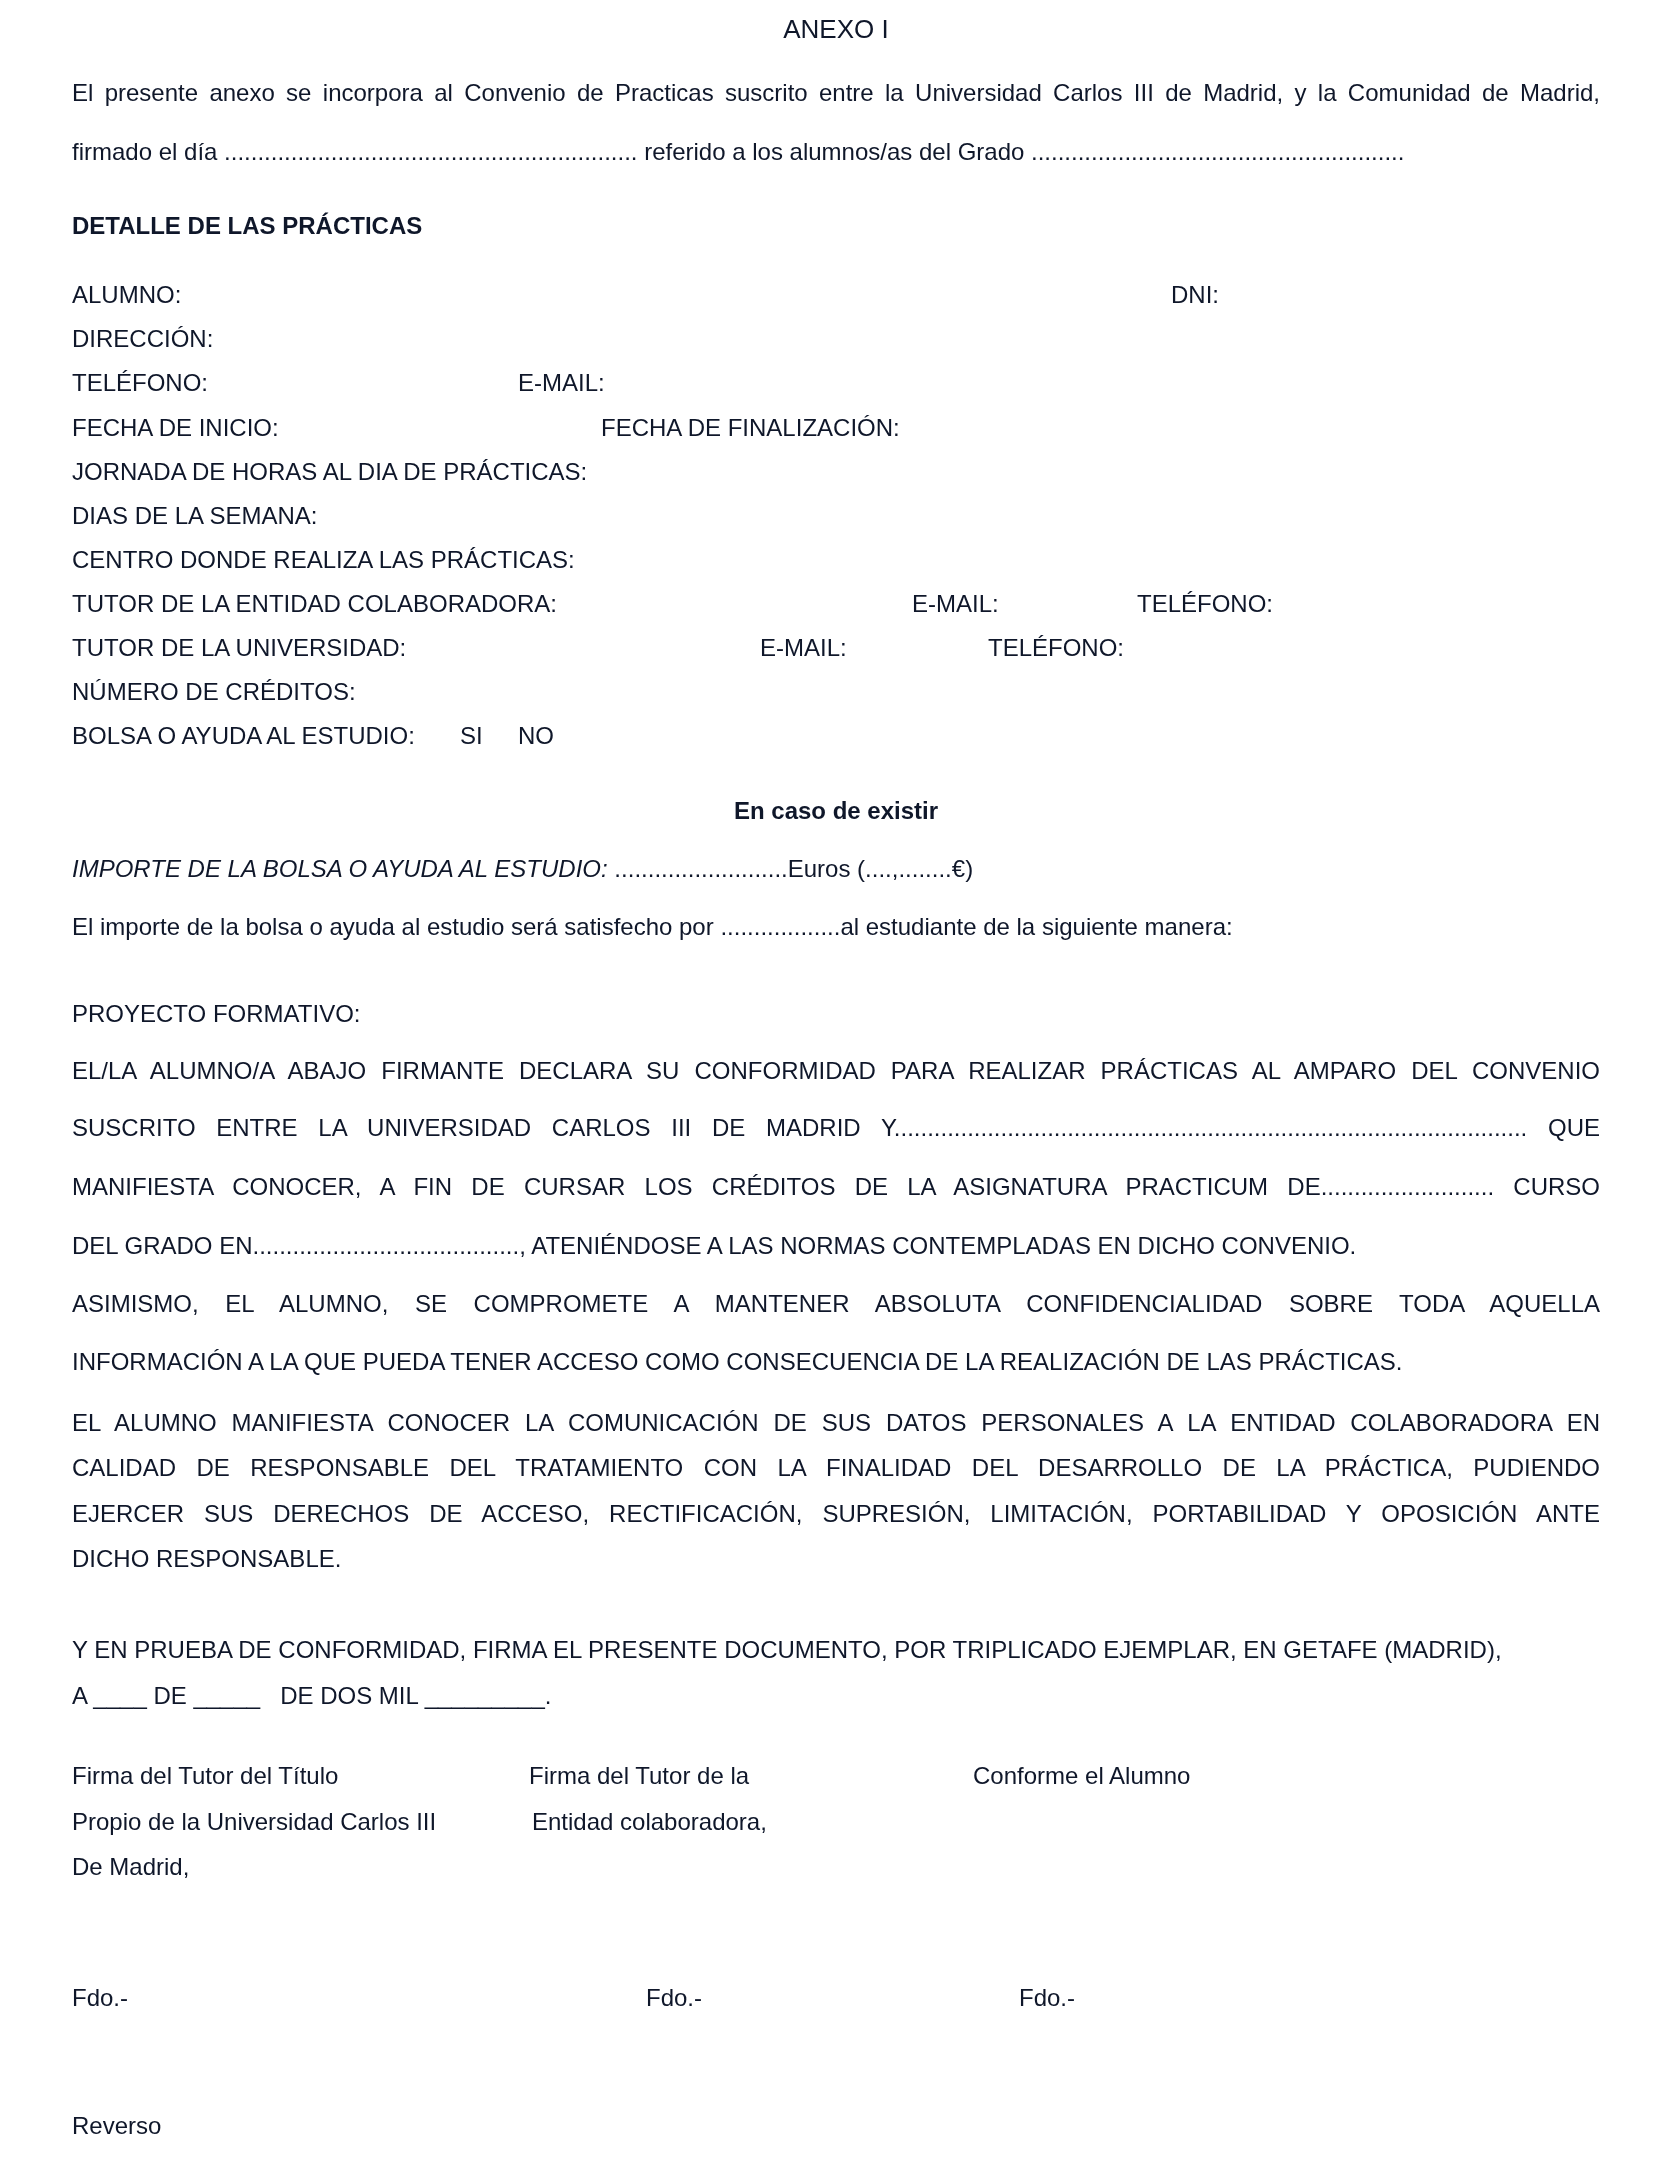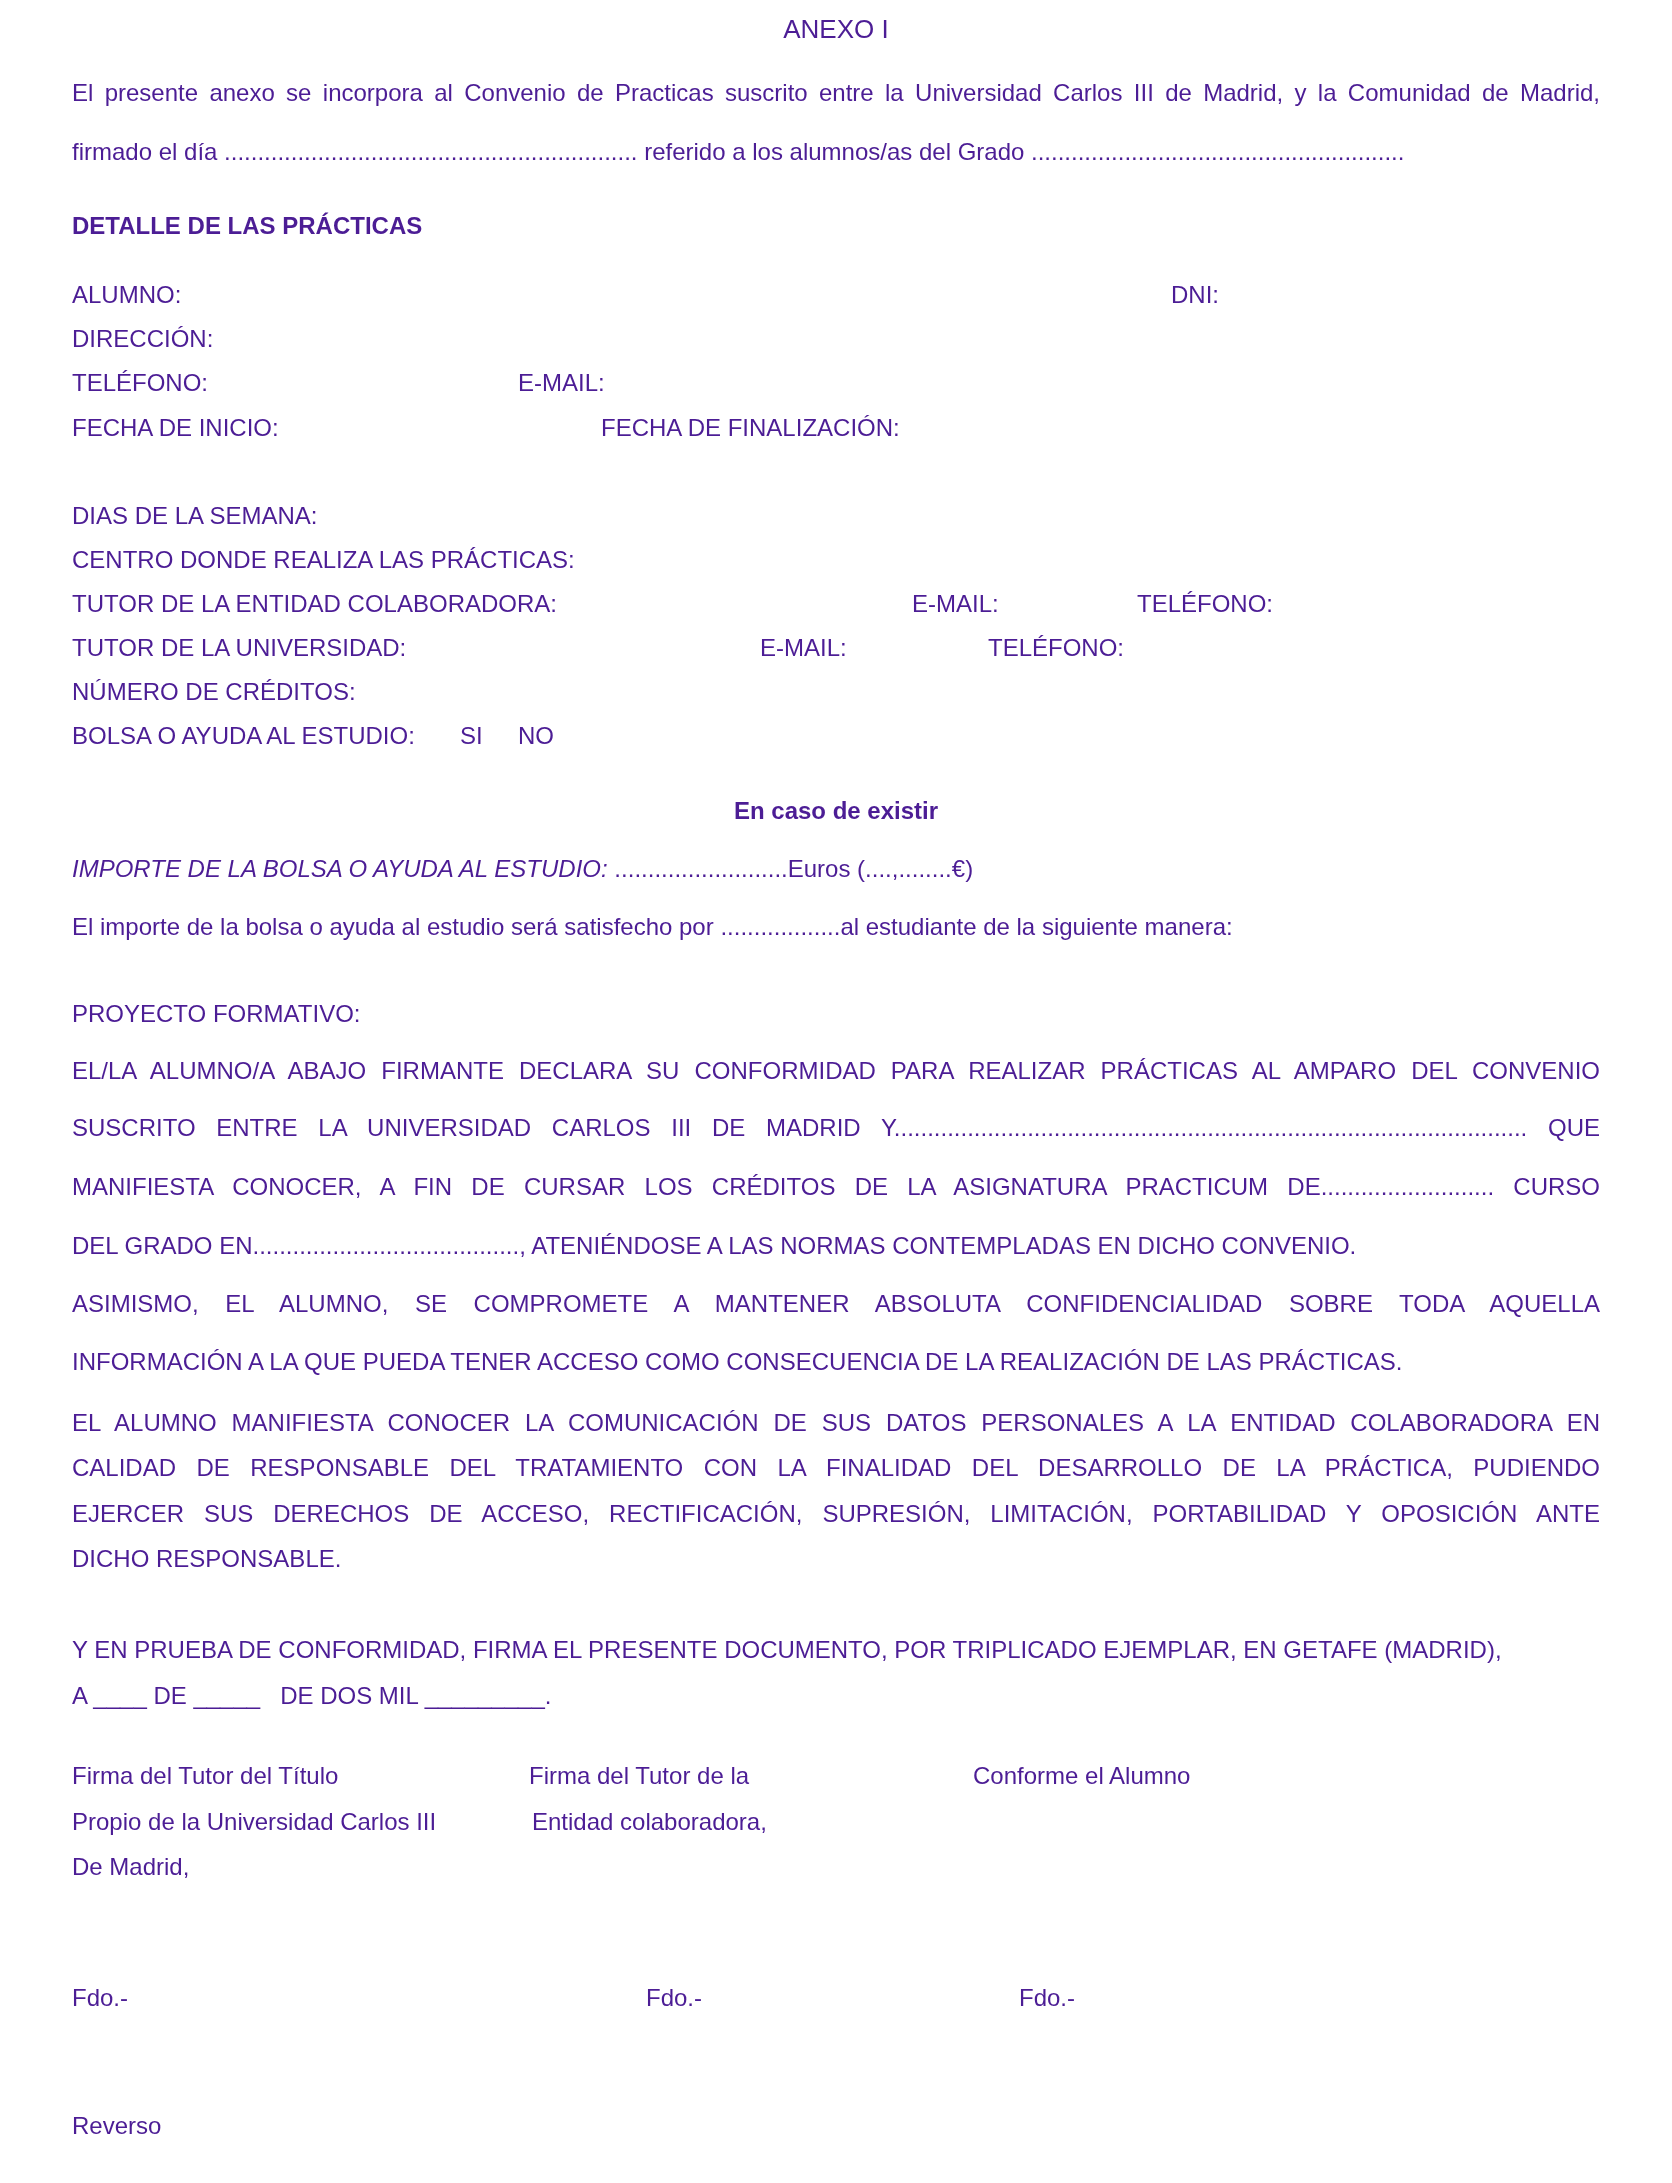--- a/index.html
+++ b/index.html
@@ -4,21 +4,21 @@
 <style>
   html,body { margin:0; padding:0; background:#ffffff; }
   .page {
     position:relative;
     width:1672px;
     height:2183px;
     background:#ffffff;
     font-family:"Liberation Sans", sans-serif;
     font-size:24px;
     line-height:1.2;
-    color:#4c1d95;
+    color:#0f172a;
     overflow:hidden;
   }
   .abs  { position:absolute; white-space:pre; }
   .just { position:absolute; left:72px; width:1528px; text-align:justify; text-align-last:justify; }
   .center { position:absolute; left:0; width:1672px; text-align:center; white-space:pre; }
   .b { font-weight:bold; }
   .i { font-style:italic; }
   .t36 { font-size:26px; }
 </style>
 </head>
@@ -37,20 +37,21 @@
   <div class="abs" style="left:1171px;top:281px;">DNI:</div>
 
   <div class="abs" style="left:72px;  top:325px;">DIRECCIÓN:</div>
 
   <div class="abs" style="left:72px;  top:369px;">TELÉFONO:</div>
   <div class="abs" style="left:518px; top:369px;">E-MAIL:</div>
 
   <div class="abs" style="left:72px;  top:414px;">FECHA DE INICIO:</div>
   <div class="abs" style="left:601px; top:414px;">FECHA DE FINALIZACIÓN:</div>
 
+  <div class="abs" style="left:72px;  top:458px;">JORNADA DE HORAS AL DIA DE PRÁCTICAS:</div>
 
   <div class="abs" style="left:72px;  top:502px;">DIAS DE LA SEMANA:</div>
 
   <div class="abs" style="left:72px;  top:546px;">CENTRO DONDE REALIZA LAS PRÁCTICAS:</div>
 
   <div class="abs" style="left:72px;  top:590px;">TUTOR DE LA ENTIDAD COLABORADORA:</div>
   <div class="abs" style="left:912px;top:590px;">E-MAIL:</div>
   <div class="abs" style="left:1137px;top:590px;">TELÉFONO:</div>
 
   <div class="abs" style="left:72px;  top:634px;">TUTOR DE LA UNIVERSIDAD:</div>

